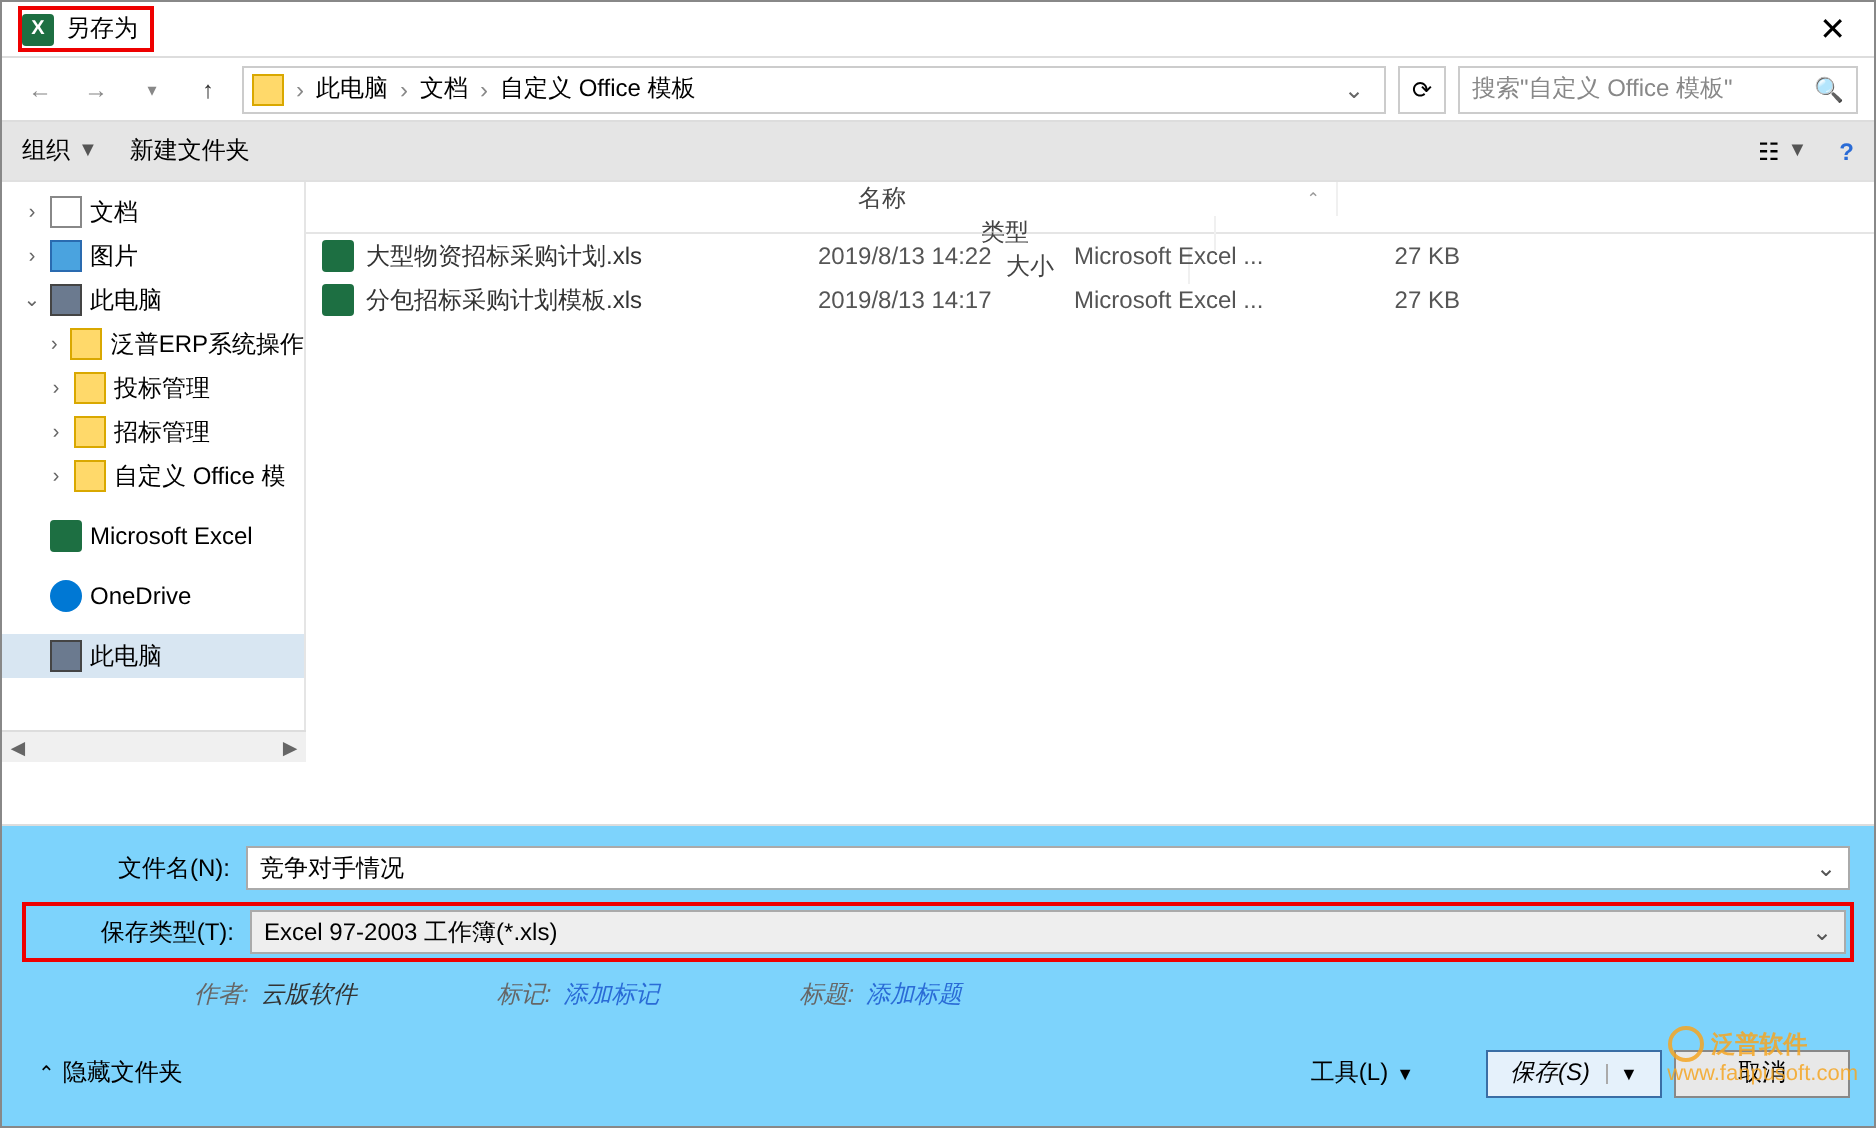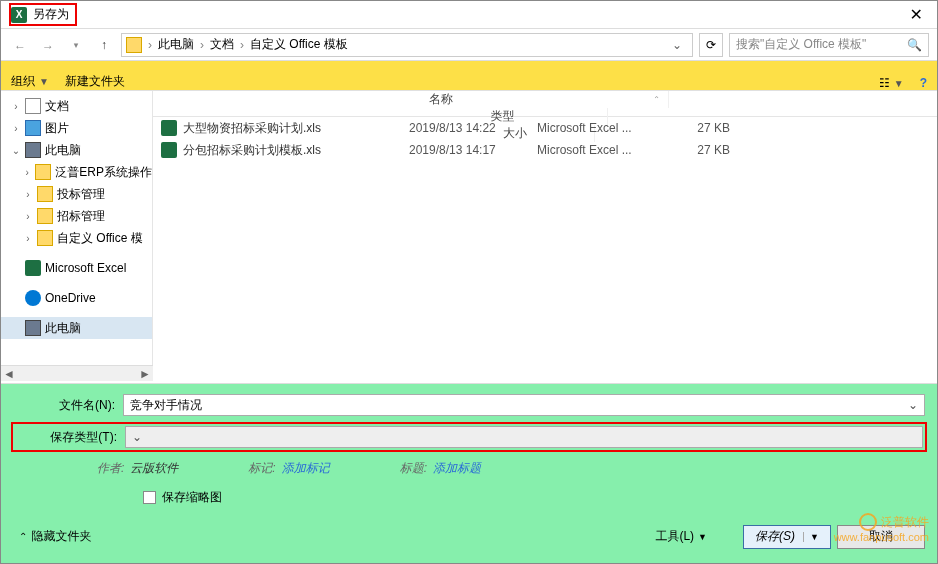--- a/index.html
+++ b/index.html
@@ -15,21 +15,21 @@
 .up-arrow { color: #333; }
 .breadcrumb { flex: 1; display: flex; align-items: center; border: 1px solid #ccc; height: 24px; padding: 0 4px; background: #fff; }
 .bc-folder { width: 16px; height: 16px; background: #ffd96a; border: 1px solid #d9a800; margin-right: 4px; }
 .bc-item { padding: 2px 4px; }
 .bc-sep { color: #888; padding: 0 2px; }
 .bc-drop { margin-left: auto; padding: 0 6px; color: #666; }
 .refresh-btn { width: 24px; height: 24px; border: 1px solid #ccc; display: flex; align-items: center; justify-content: center; }
 .searchbox { width: 200px; height: 24px; border: 1px solid #ccc; display: flex; align-items: center; padding: 0 6px; color: #888; }
 .searchbox .sicon { margin-left: auto; }
 
-.toolbar { height: 30px; display: flex; align-items: flex-end; padding: 0 10px; gap: 16px; background: #fde047; border-bottom: 1px solid #e0e0e0; }
+.toolbar { height: 30px; display: flex; align-items: center; padding: 0 10px; gap: 16px; background: #e5e5e5; border-bottom: 1px solid #e0e0e0; }
 .toolbar .spacer { flex: 1; }
 .toolbar .viewbtn { display: flex; align-items: center; gap: 2px; }
 .toolbar .dd { font-size: 10px; color: #555; margin-left: 2px; }
 .help-icon { color: #2a6bd6; font-weight: bold; }
 
 .main { display: flex; height: 290px; }
 .sidebar { width: 152px; border-right: 1px solid #e5e5e5; overflow: hidden; padding-top: 4px; }
 .tree-item { display: flex; align-items: center; height: 22px; padding-left: 10px; gap: 4px; white-space: nowrap; }
 .tree-chev { width: 10px; text-align: center; color: #666; font-size: 10px; }
 .tree-icon { width: 16px; height: 16px; flex-shrink: 0; }
@@ -52,21 +52,21 @@
 .col-size { width: 100px; }
 .sort-caret { margin-left: auto; font-size: 8px; color: #999; }
 .file-row { display: flex; height: 22px; align-items: center; }
 .fcell { padding: 0 8px; color: #333; }
 .fcell.name { width: 248px; display: flex; align-items: flex-start; gap: 6px; }
 .fcell.date { width: 128px; color: #555; }
 .fcell.type { width: 125px; color: #555; }
 .fcell.size { width: 100px; color: #555; text-align: right; padding-right: 24px; }
 .xls-icon { width: 16px; height: 16px; background: #1d6f42; border-radius: 2px; flex-shrink: 0; }
 
-.bottom-panel { border-top: 1px solid #ddd; padding: 10px 12px 8px 12px; position: absolute; bottom: 0; left: 0; right: 0; background: #86efac; }
+.bottom-panel { border-top: 1px solid #ddd; padding: 10px 12px 8px 12px; position: absolute; bottom: 0; left: 0; right: 0; background: #7dd3fc; }
 .field-row { display: flex; align-items: center; margin-bottom: 6px; }
 .field-label { width: 110px; text-align: right; padding-right: 8px; }
 .field-input { flex: 1; height: 22px; border: 1px solid #aaa; padding: 2px 6px; background: #fff; display: flex; align-items: center; justify-content: space-between; }
 .field-input.combo { background: #eee; }
 .field-input .caret { color: #555; }
 .highlight-box { border: 2px solid #e00; padding: 2px; margin-left: -2px; margin-right: -2px; }
 
 .meta-row { display: flex; margin-top: 8px; padding-left: 84px; gap: 10px; font-style: italic; }
 .meta-grp { display: flex; align-items: center; gap: 6px; margin-right: 60px; }
 .meta-label { color: #666; }
@@ -80,21 +80,21 @@
 .hide-folders { display: flex; align-items: center; gap: 4px; padding-left: 6px; }
 .hide-folders .chev { font-size: 10px; }
 .action-row .spacer { flex: 1; }
 .tools-btn { display: flex; align-items: center; gap: 4px; padding: 4px 10px; margin-right: 20px; }
 .tools-btn .dd { font-size: 9px; }
 .btn { height: 24px; min-width: 88px; border: 1px solid #888; background: #e8e8e8; display: flex; align-items: center; justify-content: center; gap: 4px; margin-left: 6px; padding: 0 10px; }
 .btn.primary { border: 1px solid #3a6ea5; background: #e5f1fb; font-style: italic; }
 .btn .dd { font-size: 9px; border-left: 1px solid #aaa; padding-left: 6px; margin-left: 4px; }
 
 .watermark { position: absolute; right: 8px; bottom: 20px; color: #f5a623; opacity: 0.85; pointer-events: none; text-align: right; }
-.watermark .wm1 { font-size: 16px; font-weight: normal; display: flex; align-items: center; justify-content: flex-end; gap: 4px; }
+.watermark .wm1 { font-size: 16px; font-weight: bold; display: flex; align-items: center; justify-content: flex-start; gap: 4px; }
 .watermark .wm2 { font-size: 11px; color: #f5a623; }
 .wm-logo { width: 18px; height: 18px; border: 2px solid #f5a623; border-radius: 50%; }
 </style>
 </head>
 <body>
 
 <div class="titlebar">
   <div class="titlebar-left">
     <div class="excel-icon">X</div>
     <span>另存为</span>
@@ -236,44 +236,41 @@
     <div class="field-label">文件名(N):</div>
     <div class="field-input">
       <span>竞争对手情况</span>
       <span class="caret">⌄</span>
     </div>
   </div>
   <div class="highlight-box">
     <div class="field-row" style="margin-bottom:0;">
       <div class="field-label">保存类型(T):</div>
       <div class="field-input combo">
+        <span>Excel 97-2003 工作簿(*.xls)</span>
         <span class="caret">⌄</span>
       </div>
     </div>
   </div>
 
   <div class="meta-row">
     <div class="meta-grp">
       <span class="meta-label">作者:</span>
       <span class="meta-val">云版软件</span>
     </div>
     <div class="meta-grp">
       <span class="meta-label">标记:</span>
       <span class="meta-link">添加标记</span>
     </div>
     <div class="meta-grp">
       <span class="meta-label">标题:</span>
       <span class="meta-link">添加标题</span>
     </div>
   </div>
 
-  <div class="thumb-row">
-    <div class="checkbox"></div>
-    <span>保存缩略图</span>
-  </div>
 
   <div class="action-row">
     <div class="hide-folders">
       <span class="chev">⌃</span>
       <span>隐藏文件夹</span>
     </div>
     <div class="spacer"></div>
     <div class="tools-btn">
       <span>工具(L)</span>
       <span class="dd">▼</span>

